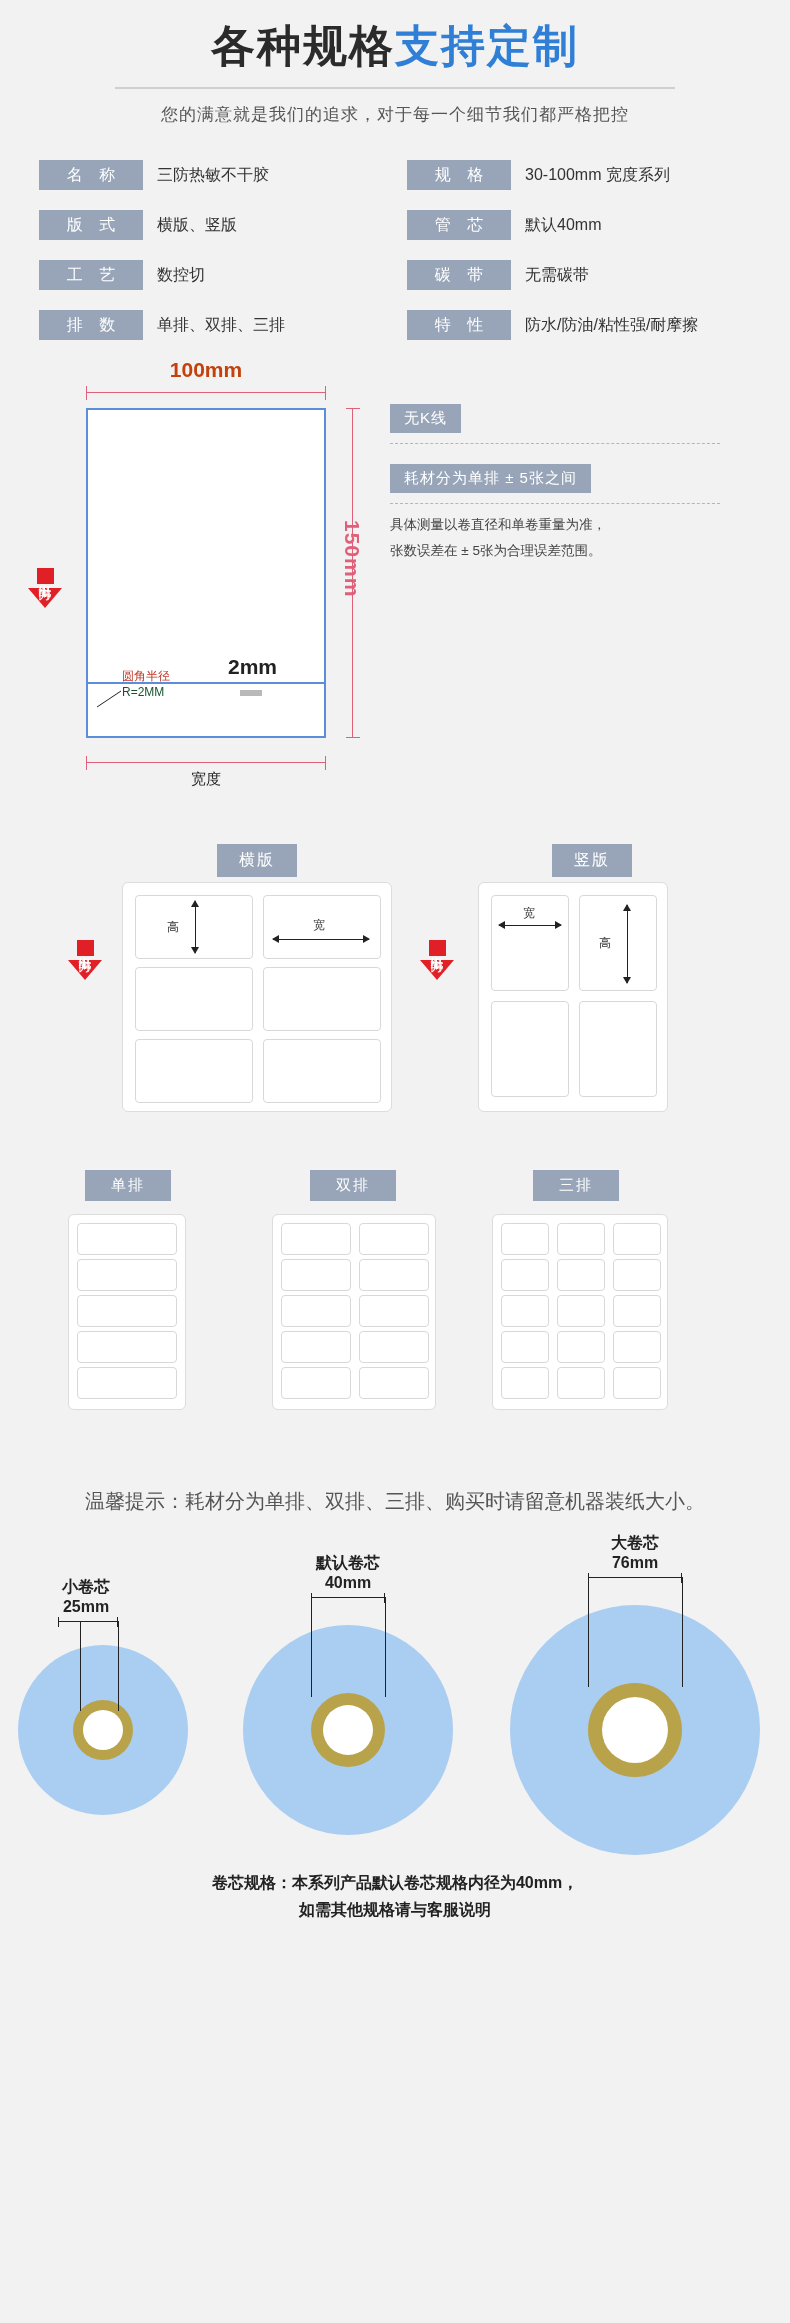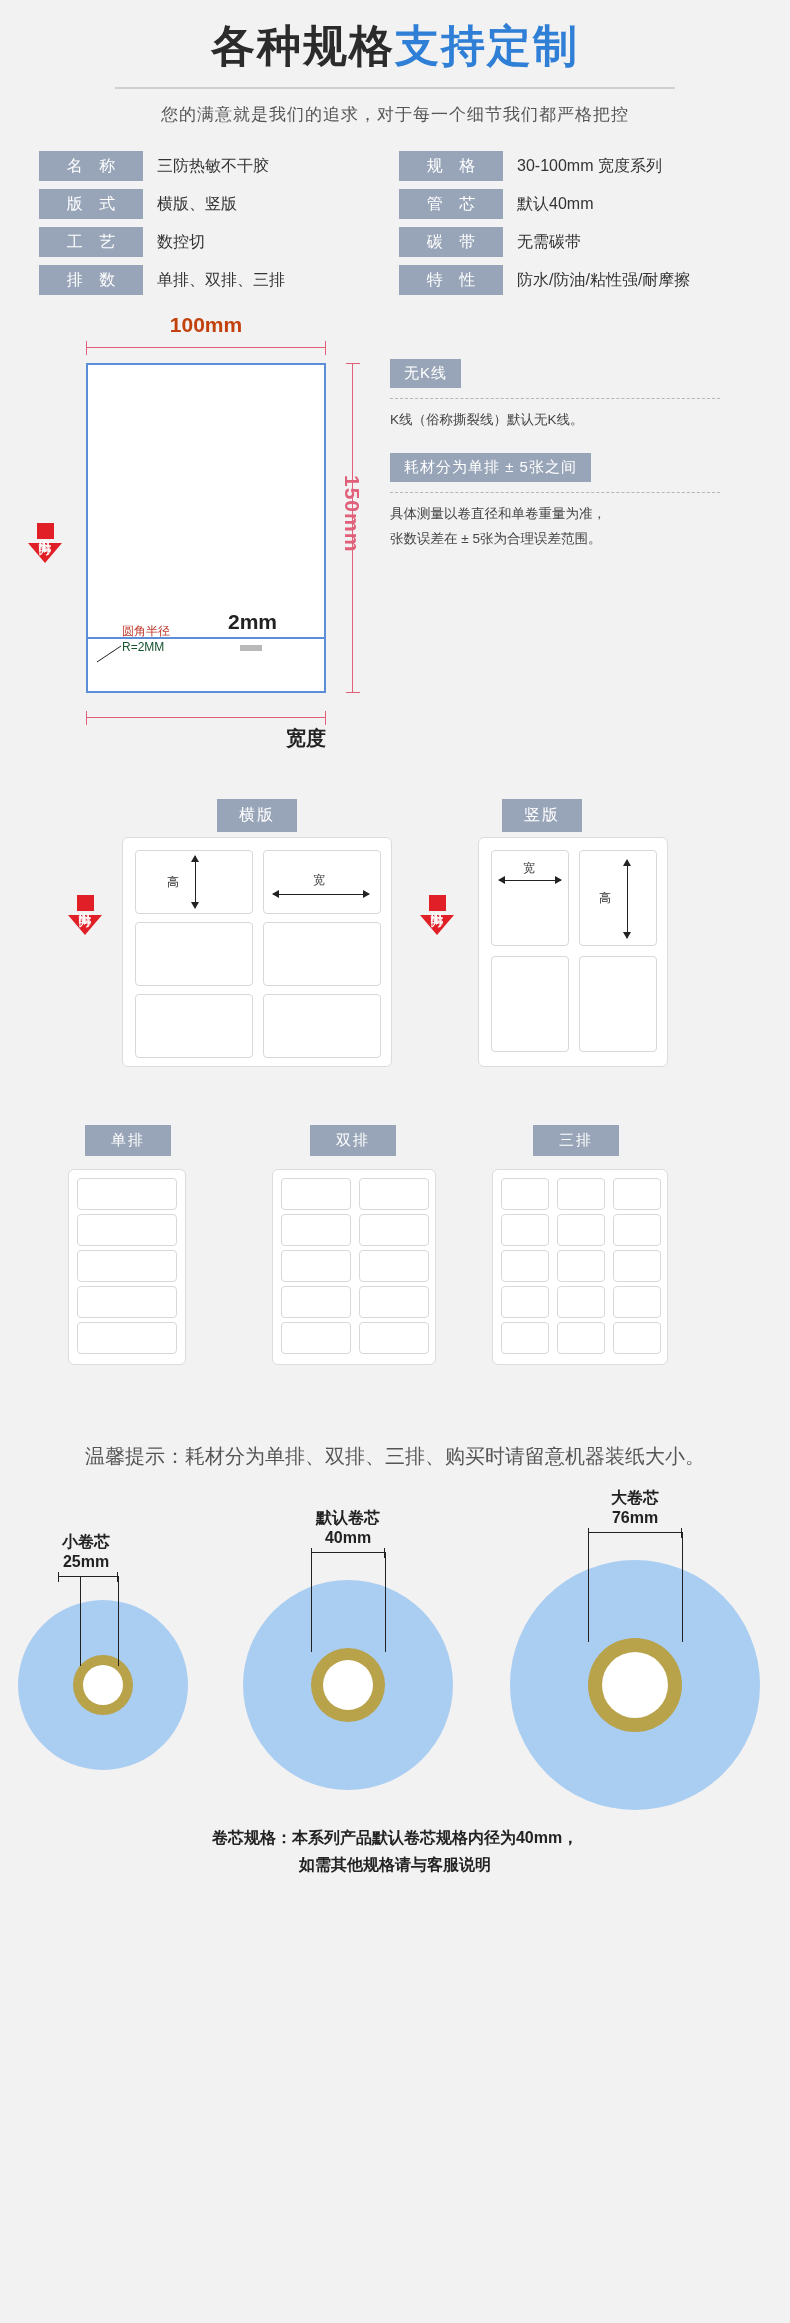--- a/index.html
+++ b/index.html
@@ -38,26 +38,25 @@
   .subtitle {
     margin-top: 14px;
     font-size: 17px;
     color: #555;
     letter-spacing: 1px;
   }
 
   
   .spec-wrap {
     width: 712px;
-    margin: 25px auto 0 auto;
+    margin: 34px auto 0 auto;
     display: grid;
     grid-template-columns: 1fr 1fr;
     row-gap: 20px;
     column-gap: 24px;
-    gap: 8px;
   }
   .spec-row { display: flex; align-items: center; }
   .spec-key {
     width: 104px;
     height: 30px;
     background: #98a5b8;
     color: #fff;
     font-size: 16px;
     letter-spacing: 6px;
     display: flex;
@@ -149,23 +148,23 @@
   .dim-bottom .tick-l, .dim-bottom .tick-r {
     position: absolute; top: -7px; width: 1px; height: 14px; background: #e0607a;
   }
   .dim-bottom .tick-l { left: 0; }
   .dim-bottom .tick-r { right: 0; }
   .dim-bottom-label {
     position: absolute;
     left: 86px;
     top: 400px;
     width: 240px;
-    text-align: right;
-    font-size: 20px;
-    font-weight: bold;
+    text-align: center;
+    font-size: 15px;
+    font-weight: normal;
     color: #222;
   }
   .mm2-label {
     position: absolute;
     left: 228px;
     top: 285px;
     font-size: 21px;
     font-weight: bold;
     color: #222;
   }
@@ -417,35 +416,34 @@
 
     <div class="paper-arrow">
       <span class="txt">出纸方向</span>
       <div class="head"></div>
     </div>
 
     <div class="notes">
       <div class="note-block">
         <span class="note-tag">无K线</span>
         <div class="note-rule"></div>
-        <div class="note-body">K线（俗称撕裂线）默认无K线。</div>
       </div>
       <div class="note-block">
         <span class="note-tag">耗材分为单排 ± 5张之间</span>
         <div class="note-rule"></div>
         <div class="note-body">具体测量以卷直径和单卷重量为准，</div>
         <div class="note-body">张数误差在 ± 5张为合理误差范围。</div>
       </div>
     </div>
   </div>
 
   <div class="sec-hv">
 
     <div class="hv-tag" style="left:205px; top:0;">横版</div>
-    <div class="hv-tag" style="left:490px; top:0;">竖版</div>
+    <div class="hv-tag" style="left:540px; top:0;">竖版</div>
 
     <div class="hv-panel" style="left:122px; top:38px; width:270px; height:230px;">
       <div class="cell" style="left:12px; top:12px; width:118px; height:64px;"></div>
       <div class="cell" style="left:140px; top:12px; width:118px; height:64px;"></div>
       <div class="cell" style="left:12px; top:84px; width:118px; height:64px;"></div>
       <div class="cell" style="left:140px; top:84px; width:118px; height:64px;"></div>
       <div class="cell" style="left:12px; top:156px; width:118px; height:64px;"></div>
       <div class="cell" style="left:140px; top:156px; width:118px; height:64px;"></div>
 
       <div class="arrow-v" style="left:72px; top:18px; height:52px;">

